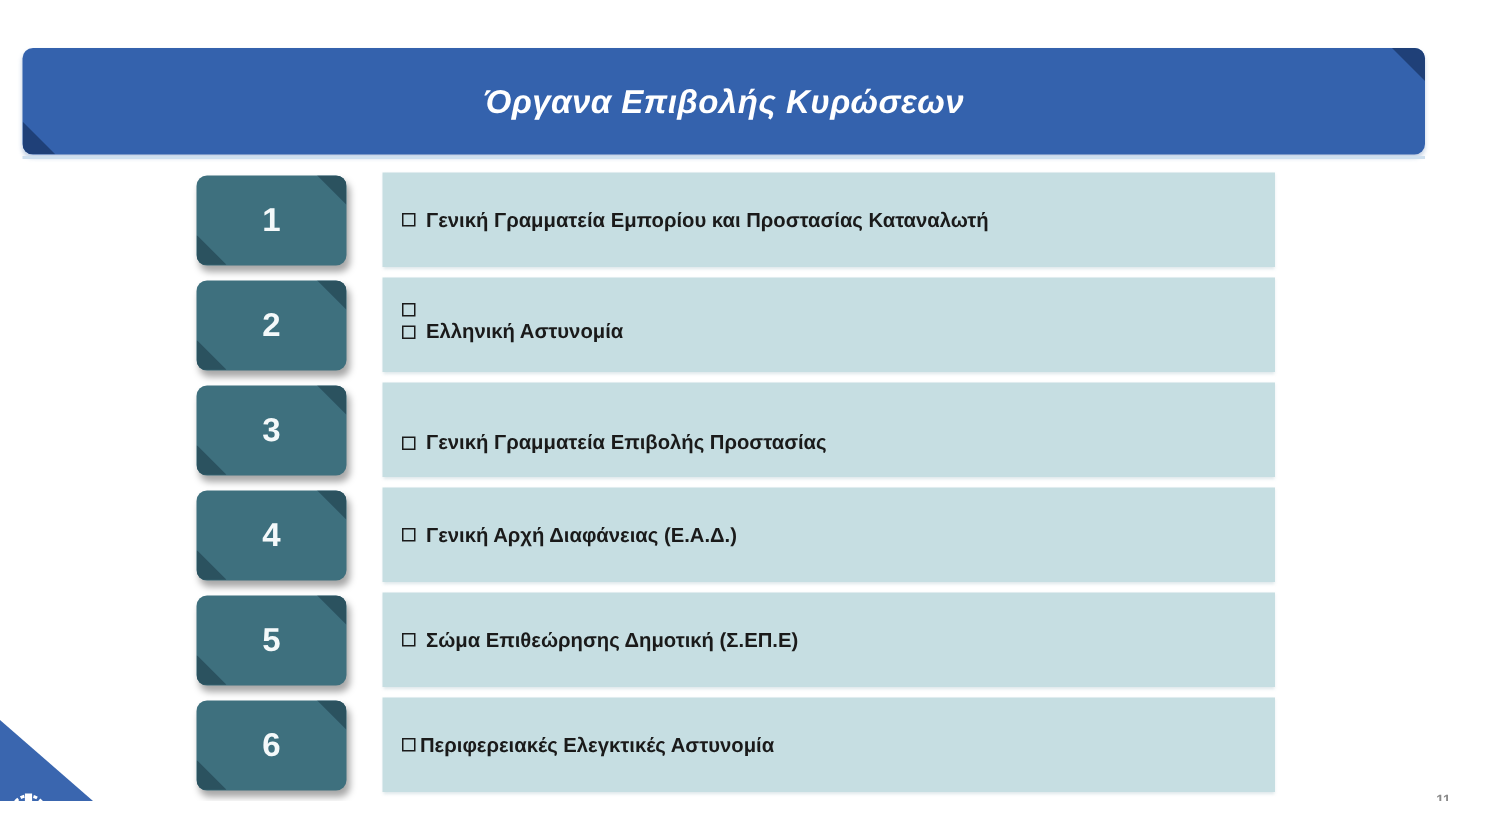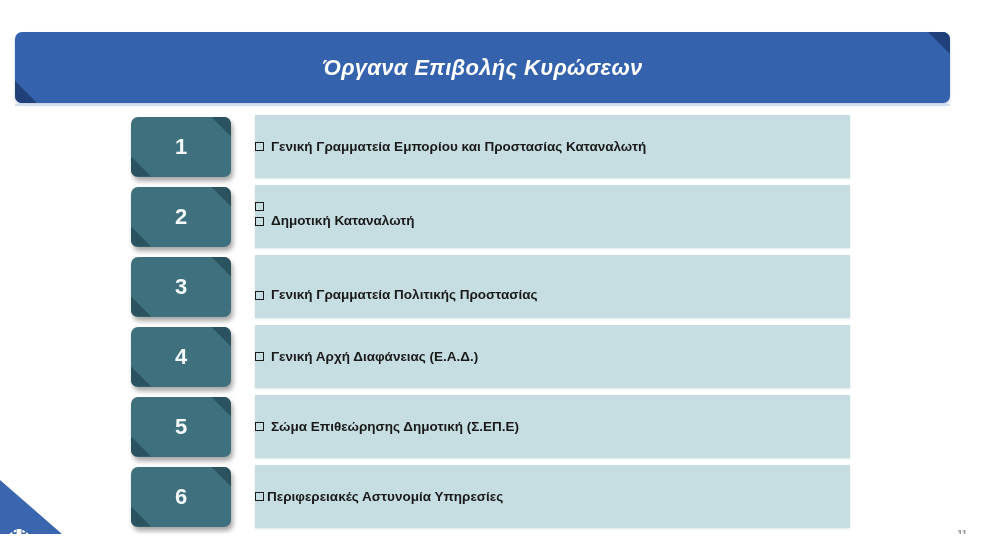--- a/index.html
+++ b/index.html
@@ -87,21 +87,21 @@
     font-size: 22px;
     font-weight: bold;
   }
   .text-box {
     margin-left: 24px;
     width: 595px;
     background: #c6dee2;
     display: flex;
     flex-direction: column;
     justify-content: center;
-    padding-left: 0;
+    padding-left: 13px;
     padding-right: 10px;
     box-shadow: 0 1px 2px rgba(120,160,170,0.25);
   }
   .text-box.low { justify-content: flex-end; padding-bottom: 13px; }
   .line {
     display: flex;
     align-items: center;
     line-height: 1.45;
   }
   .bullet {
@@ -168,33 +168,33 @@
     <div class="row">
       <div class="num-badge">
         <span class="num-label">2</span>
       </div>
       <div class="text-box">
         <div class="line">
           <span class="bullet"></span>
         </div>
         <div class="line">
           <span class="bullet"></span>
-          <span class="line-text">Δημοτική Καταναλωτή</span>
+          <span class="line-text">Ελληνική Αστυνομία</span>
         </div>
       </div>
     </div>
 
     <div class="row">
       <div class="num-badge">
         <span class="num-label">3</span>
       </div>
       <div class="text-box low">
         <div class="line">
           <span class="bullet"></span>
-          <span class="line-text">Γενική Γραμματεία Πολιτικής Προστασίας</span>
+          <span class="line-text">Γενική Γραμματεία Επιβολής Προστασίας</span>
         </div>
       </div>
     </div>
 
     <div class="row">
       <div class="num-badge">
         <span class="num-label">4</span>
       </div>
       <div class="text-box">
         <div class="line">
@@ -216,21 +216,21 @@
       </div>
     </div>
 
     <div class="row">
       <div class="num-badge">
         <span class="num-label">6</span>
       </div>
       <div class="text-box">
         <div class="line tight">
           <span class="bullet"></span>
-          <span class="line-text">Περιφερειακές Αστυνομία Υπηρεσίες</span>
+          <span class="line-text">Περιφερειακές Ελεγκτικές Αστυνομία</span>
         </div>
       </div>
     </div>
 
   </div>
 
   <div class="corner-triangle"></div>
   <svg class="emblem" viewBox="0 0 34 34">
     <circle cx="17" cy="17" r="11.5" fill="none" stroke="#ffffff" stroke-width="2" stroke-dasharray="2.6 1.8"></circle>
     <rect x="14.6" y="4" width="4.8" height="26" fill="#ffffff"></rect>

